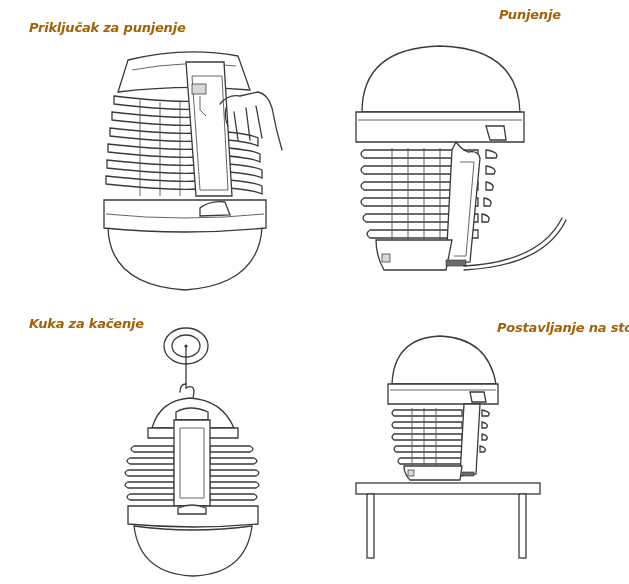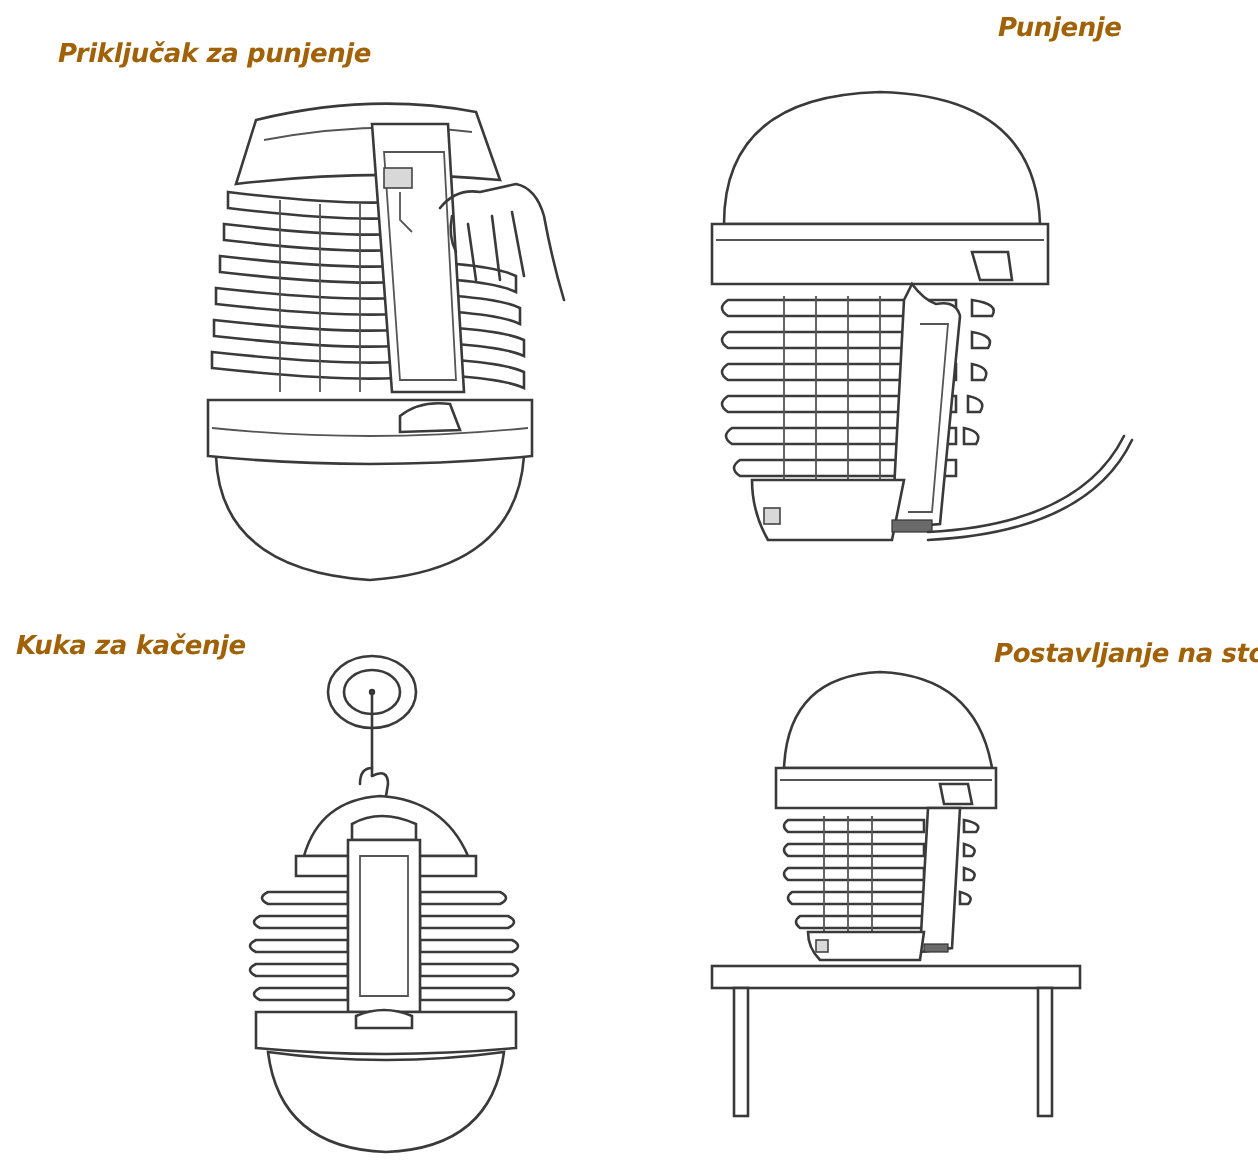--- a/index.html
+++ b/index.html
@@ -12,21 +12,21 @@
   .lt { fill:none; stroke:#555; stroke-width:0.9; }
   .wh { fill:#ffffff; stroke:#3a3a3a; stroke-width:1.3; }
   .gr { fill:#d8d8d8; stroke:#444; stroke-width:0.8; }
   .dk { fill:#6a6a6a; stroke:#333; stroke-width:0.6; }
 </style>
 </head>
 <body>
 
 <div class="label" style="left:29px; top:20px;">Priključak za punjenje</div>
 <div class="label" style="left:499px; top:7px;">Punjenje</div>
-<div class="label" style="left:8px; top:316px;">Kuka za kačenje</div>
+<div class="label" style="left:29px; top:316px;">Kuka za kačenje</div>
 <div class="label" style="left:497px; top:320px;">Postavljanje na sto</div>
 
 <svg class="fig" width="629" height="584" viewBox="0 0 629 584">
 
   <g>
 
     <path class="wh" d="M108,228 Q110,285 185,290 Q258,285 262,228 Z"></path>
 
     <path class="wh" d="M104,200 L266,200 L266,228 Q185,236 104,228 Z"></path>
     <path class="lt" d="M106,214 Q185,222 264,214"></path>

